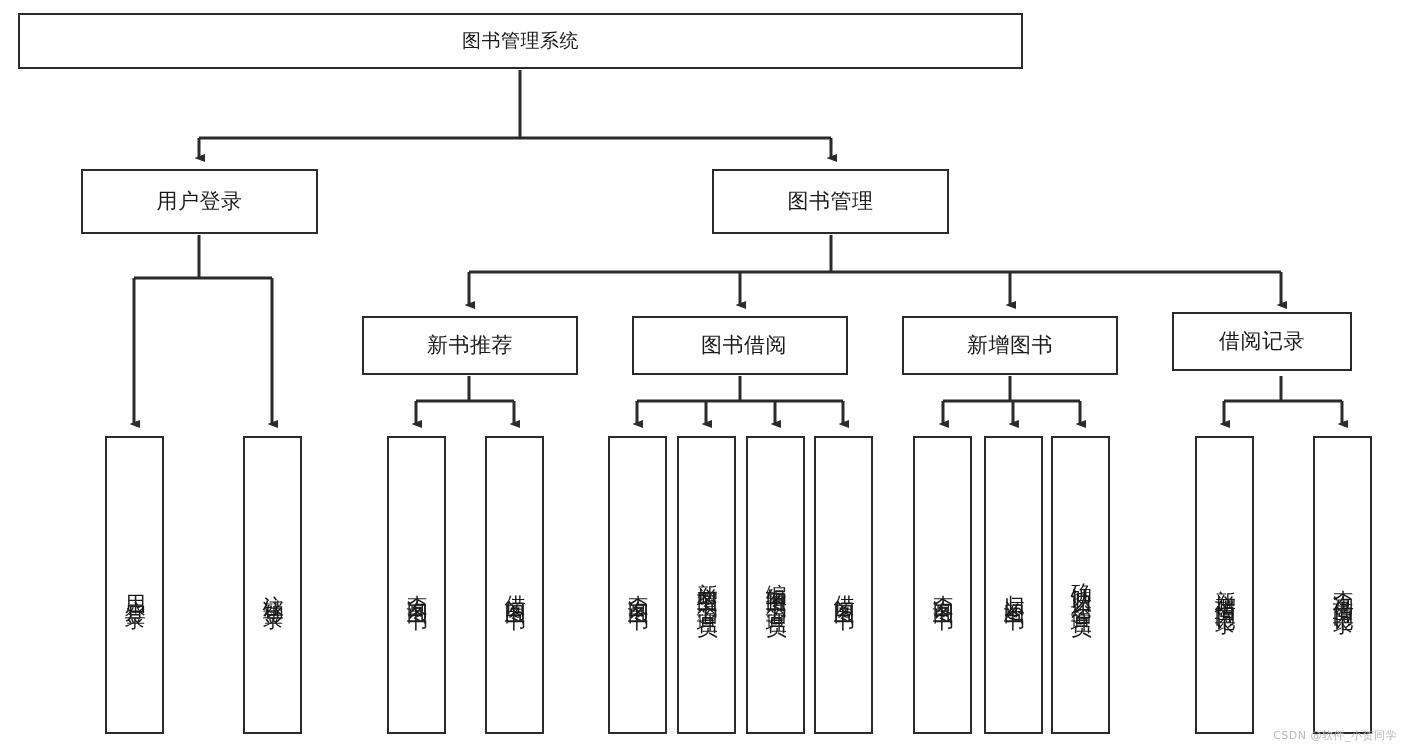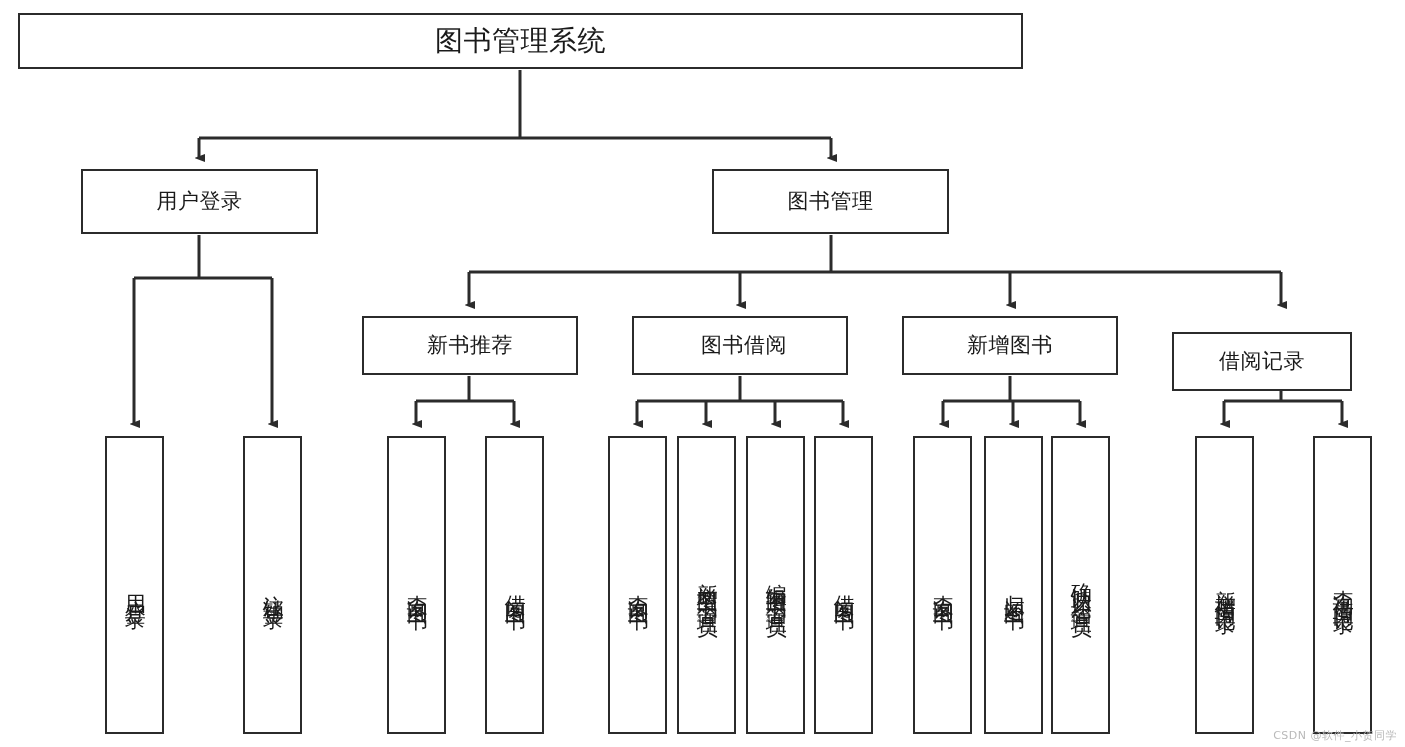--- a/index.html
+++ b/index.html
@@ -21,21 +21,21 @@
     display:flex;
     align-items:center;
     justify-content:center;
     color:#1a1a1a;
     line-height:1.12;
   }
   .node.h{               
     font-size:21px;
     letter-spacing:0.5px;
   }
-  .node.root{font-size:28px;}
+  .node.root{font-size:19px;}
   .node.v{               
     writing-mode:vertical-rl;
     text-orientation:upright;
     font-size:21px;
     letter-spacing:5px;
     padding-top:6px;
     align-items:center;
     justify-content:center;
   }
   .node.v span{
@@ -125,21 +125,21 @@
   </div>
 
   <div class="node h" style="left:632px;top:316px;width:216px;height:59px;padding-left:8px;">
     <span>图书借阅</span>
   </div>
 
   <div class="node h" style="left:902px;top:316px;width:216px;height:59px;">
     <span>新增图书</span>
   </div>
 
-  <div class="node h" style="left:1172px;top:332px;width:180px;height:59px;">
+  <div class="node h" style="left:1172px;top:312px;width:180px;height:59px;">
     <span>借阅记录</span>
   </div>
 
   <div class="node v" style="left:105px;top:436px;width:59px;height:298px;">
     <span>用户登录</span>
   </div>
 
   <div class="node v" style="left:243px;top:436px;width:59px;height:298px;">
     <span>注销登录</span>
   </div>

